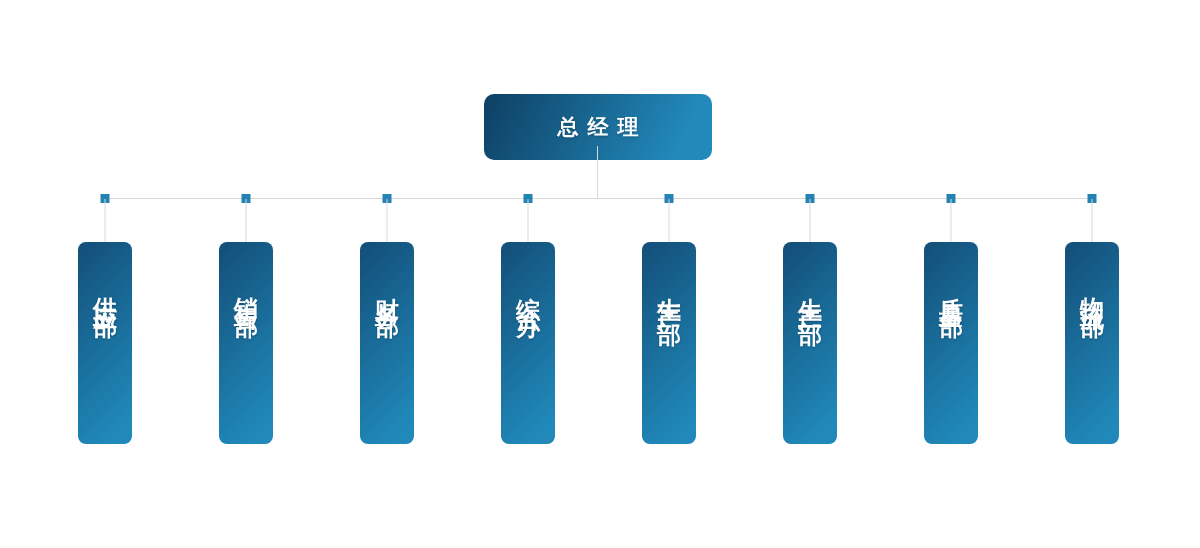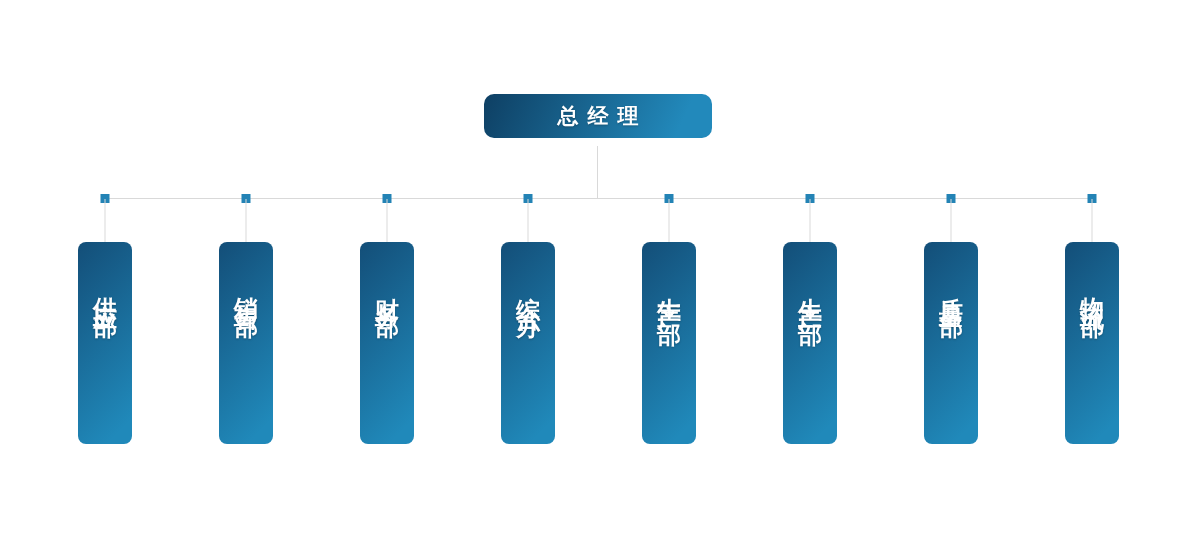--- a/index.html
+++ b/index.html
@@ -23,21 +23,21 @@
     background: var(--bg);
     overflow: hidden;
   }
 
   
   .root-node {
     position: absolute;
     left: 484px;
     top: 94px;
     width: 228px;
-    height: 44px;
+    height: 66px;
     border-radius: 10px;
     background: linear-gradient(115deg, var(--root-dark) 0%, var(--root-light) 85%);
     display: flex;
     align-items: center;
     justify-content: center;
     color: var(--text);
     font-size: 21px;
     font-weight: bold;
     letter-spacing: 9px;
     text-indent: 9px;

